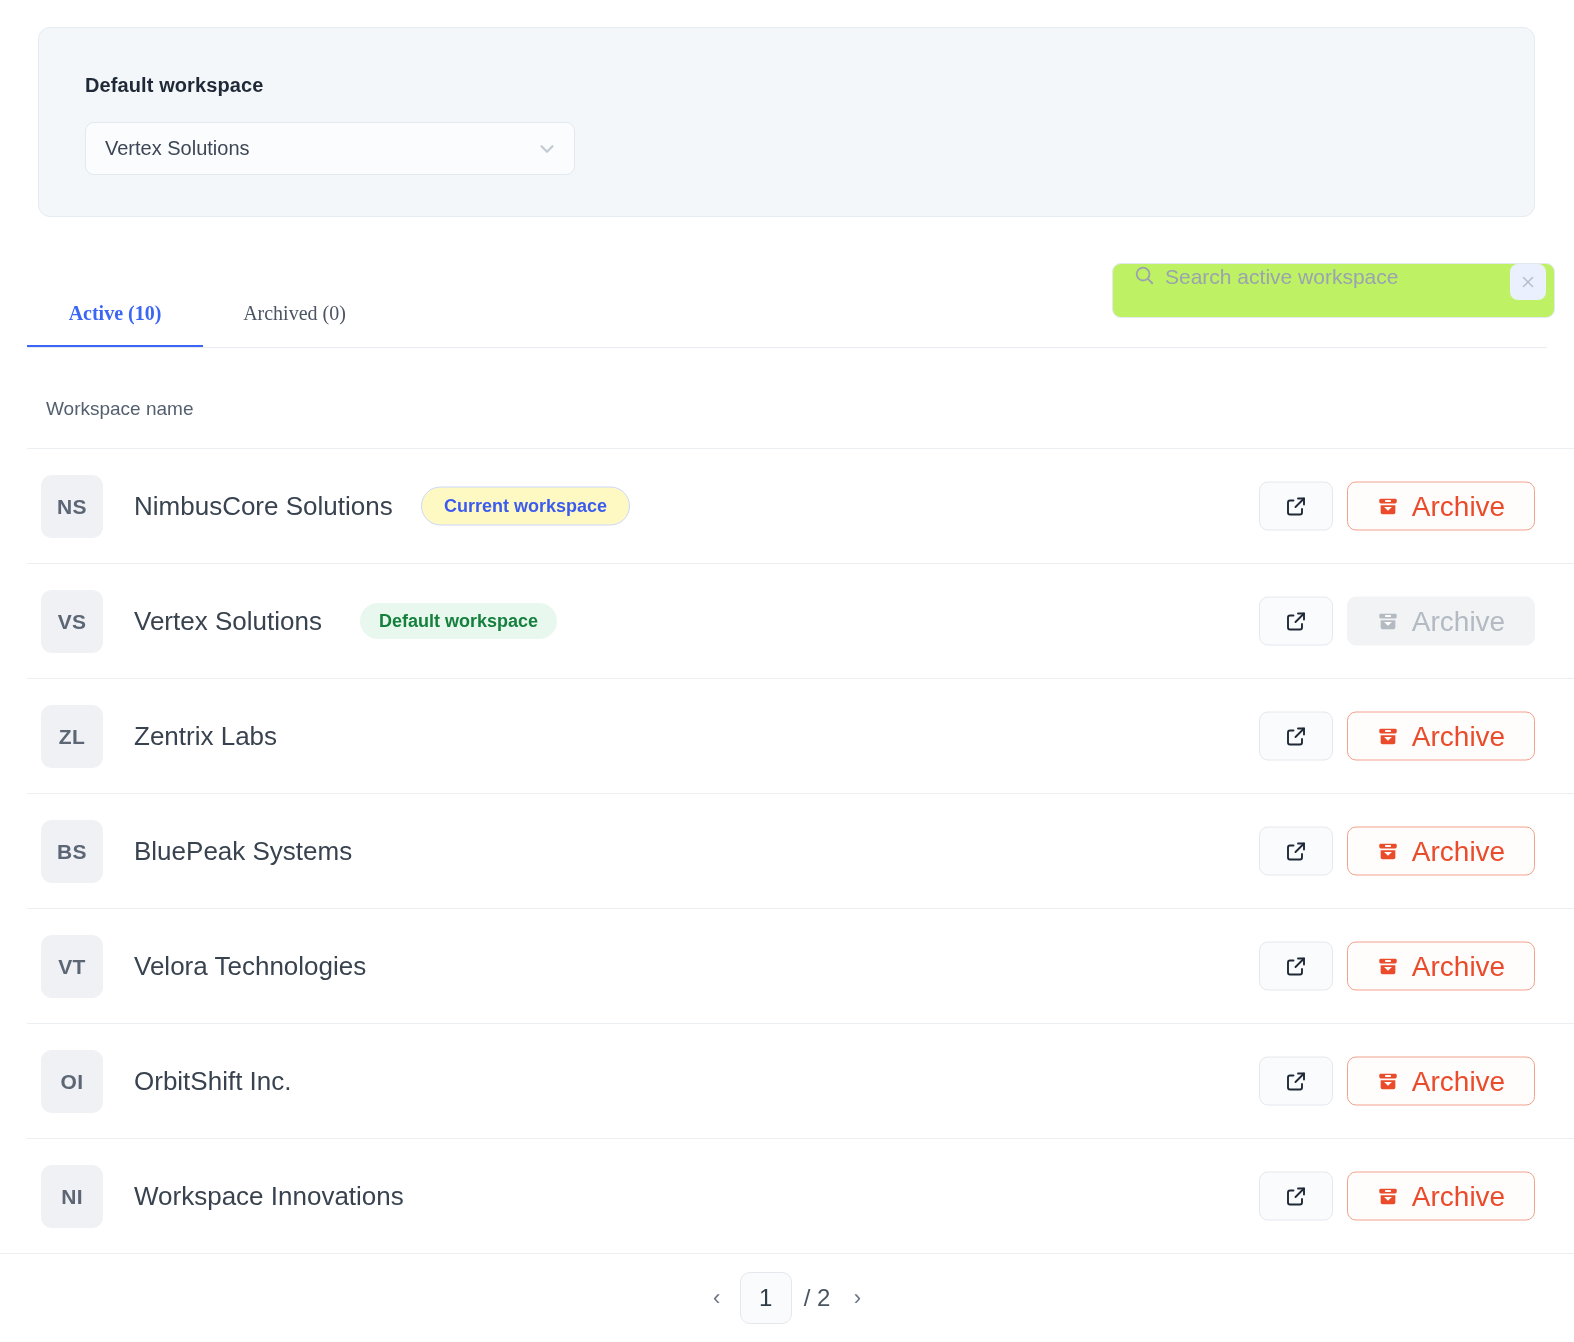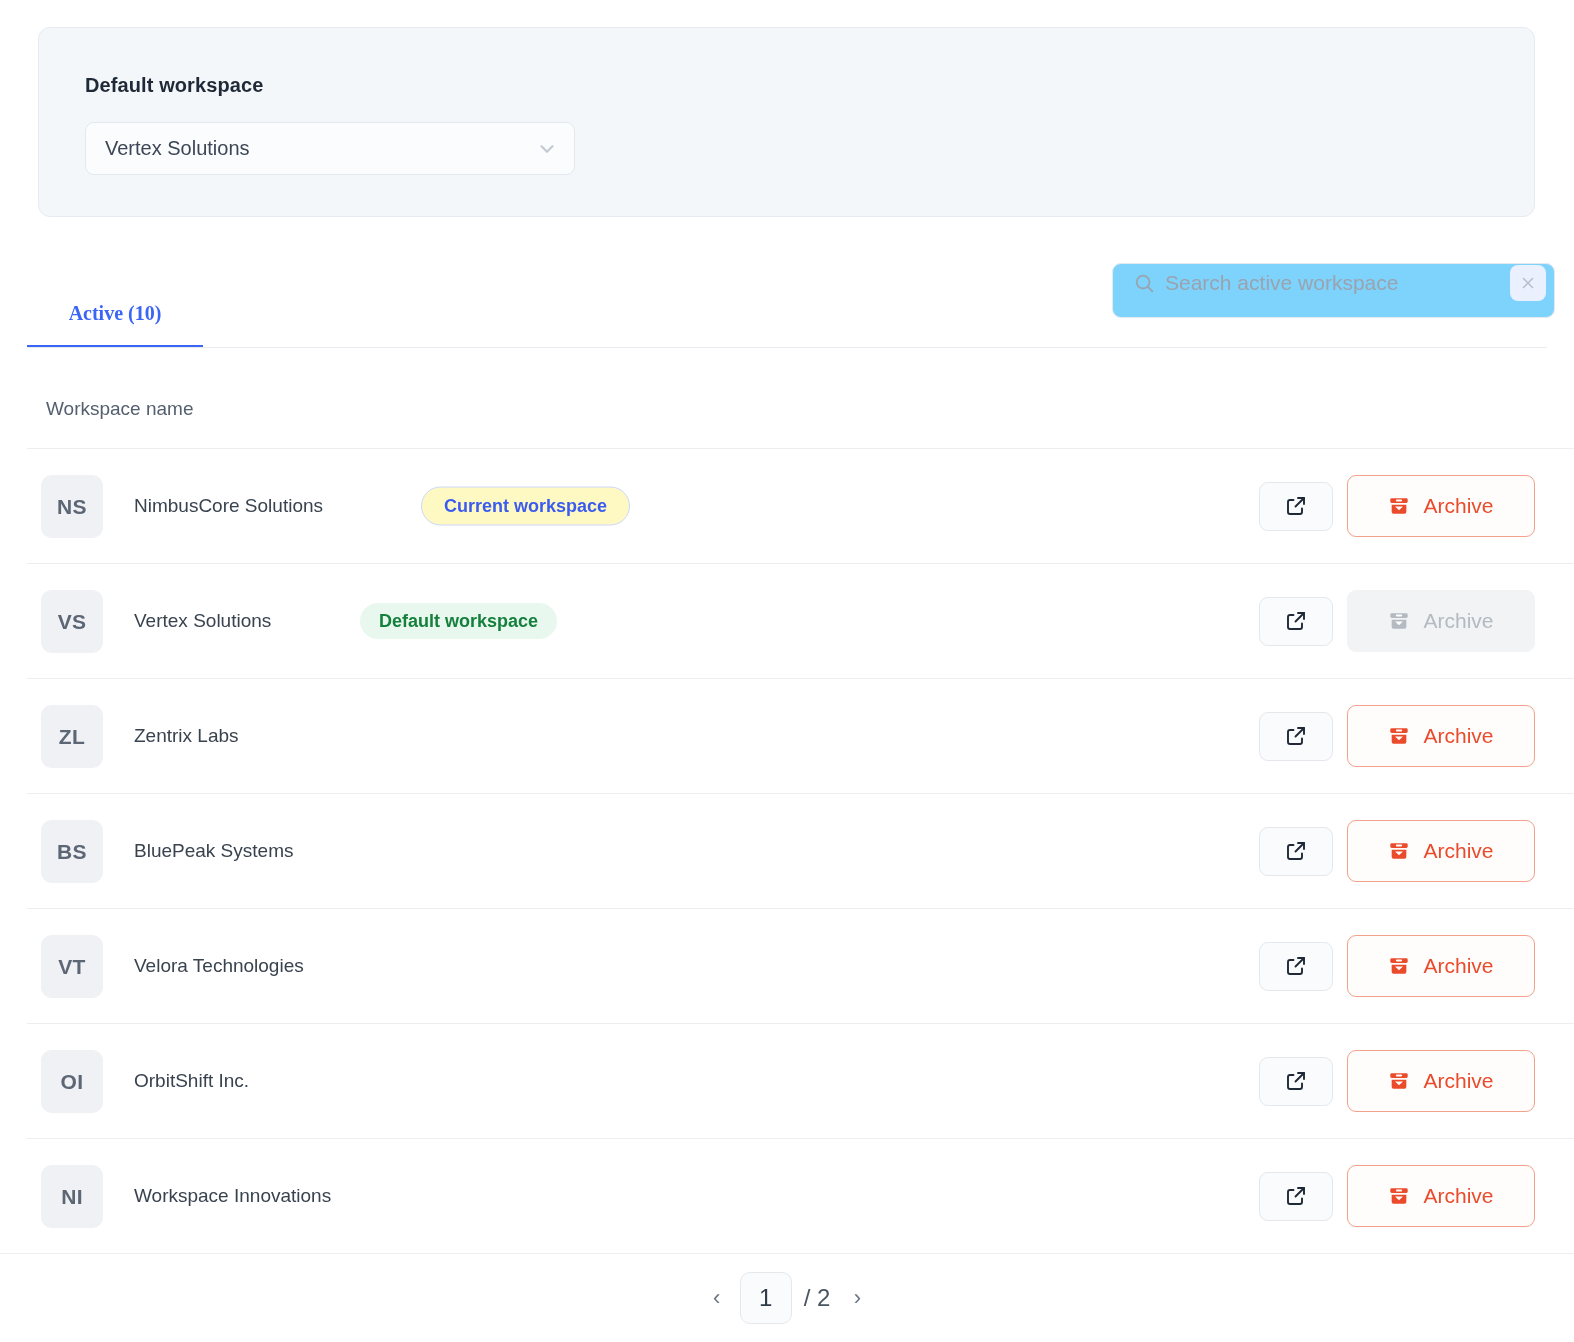--- a/index.html
+++ b/index.html
@@ -57,24 +57,24 @@
   .tab-active::after {
     content: ""; position: absolute; left: 0; bottom: 0; width: 100%; height: 3px;
     background: #3b66f5;
   }
   .tab-inactive { left: 203px; width: 183px; color: #4b5563; }
 
   
   .search-box {
     position: absolute; left: 1112px; top: 263px;
     width: 443px; height: 55px;
-    background: #7dd3fc;
+    background: #bef264;
     border: 1px solid #e4e9ef;
     border-radius: 9px;
-    display: flex; align-items: center;
+    display: flex; align-items: flex-start;
     padding: 0 8px 16px 20px;
   }
   .search-icon { width: 22px; height: 22px; flex: none; margin-right: 8px; }
   .search-input {
     flex: 1; border: none; outline: none; background: transparent;
     font-family: "Liberation Sans", sans-serif;
     font-size: 21px; color: #3c4656;
     min-width: 0;
   }
   .search-input::placeholder { color: #9aa3af; }
@@ -105,21 +105,21 @@
   .avatar {
     position: absolute; left: 41px; top: 26px;
     width: 62px; height: 63px;
     background: #eff1f4; border-radius: 11px;
     display: flex; align-items: center; justify-content: center;
     font-size: 21px; font-weight: bold; color: #5c6675;
     letter-spacing: .3px;
   }
   .ws-name {
     position: absolute; left: 134px; top: 50%; transform: translateY(-50%);
-    font-size: 19px; color: #39434f;
+    font-size: 26px; color: #39434f;
     white-space: nowrap;
   }
   .badge {
     position: absolute; top: 50%; transform: translateY(-50%);
     display: inline-flex; align-items: center; justify-content: center;
     font-size: 18px; font-weight: bold;
     border-radius: 999px; white-space: nowrap;
   }
   .badge-current {
     background: #fef9c3; border: 1px solid #ccd7fb; color: #3b5bf0;
@@ -135,24 +135,24 @@
     display: flex; align-items: center; gap: 14px;
   }
   .icon-btn {
     width: 74px; height: 49px;
     background: #fafbfc; border: 1px solid #e4e8ed; border-radius: 9px;
     display: flex; align-items: center; justify-content: center;
     cursor: pointer;
   }
   .icon-btn svg { width: 24px; height: 24px; }
   .archive-btn {
-    width: 188px; height: 62px;
+    width: 188px; height: 49px;
     background: #fffdfc; border: 1px solid #f2a18c; border-radius: 9px;
     display: flex; align-items: center; justify-content: center; gap: 13px;
-    color: #ea4b2b; font-size: 21px; cursor: pointer;
+    color: #ea4b2b; font-size: 28px; cursor: pointer;
   }
   .archive-btn svg { width: 22px; height: 22px; }
   .archive-btn.disabled {
     background: #f1f3f5; border-color: #f1f3f5; color: #b3bac2; cursor: default;
   }
 
   
   .pager-sep {
     position: absolute; left: 0; top: 1253px; width: 1574px; height: 1px;
     background: #eceff2;
@@ -188,20 +188,21 @@
       <span class="chev">
         <svg viewBox="0 0 24 24" fill="none" stroke="#c4cad2" stroke-width="2.4" stroke-linecap="round" stroke-linejoin="round">
             <polyline points="6 9 12 15 18 9"></polyline>
           </svg>
       </span>
     </div>
   </div>
 
   <div class="tabs-row">
     <div class="tab tab-active">Active (10)</div>
+    <div class="tab tab-inactive">Archived (0)</div>
   </div>
   <div class="tabs-underline"></div>
 
   <div class="search-box">
     <span class="search-icon">
       <svg viewBox="0 0 24 24" fill="none" stroke="#9aa3af" stroke-width="2" stroke-linecap="round">
           <circle cx="11" cy="11" r="7"></circle>
           <line x1="16.5" y1="16.5" x2="21" y2="21"></line>
         </svg>
     </span>

